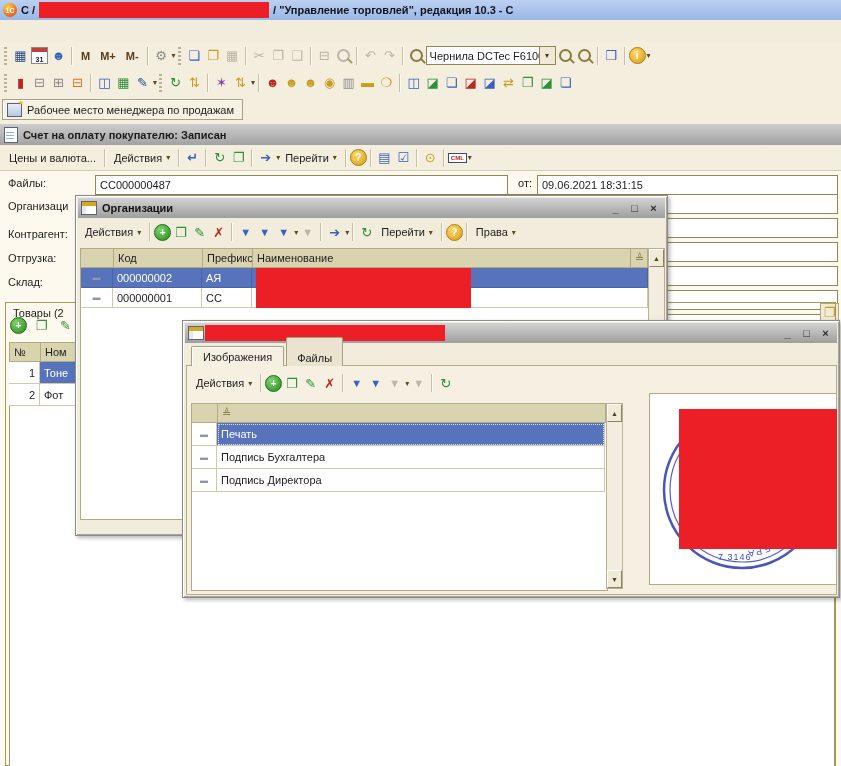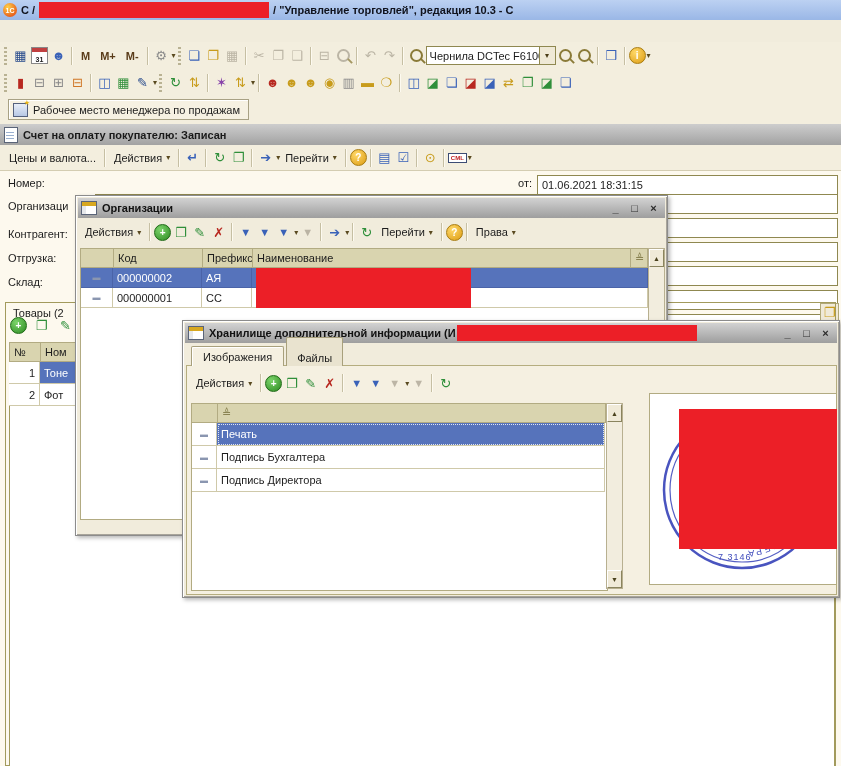--- a/index.html
+++ b/index.html
@@ -30,21 +30,21 @@
   .combo{height:19px;background:#fff;border:1px solid #8f8850;display:flex;align-items:center;box-sizing:border-box;}
   .combo .val{padding:0 3px;white-space:nowrap;overflow:hidden;}
   .combo .cbtn{width:15px;height:17px;background:#efe9d6;border-left:1px solid #8f8850;display:flex;align-items:center;justify-content:center;font-size:8px;color:#4a3c16;}
   .cml{font-size:6px;font-weight:bold;color:#c02020;border:1px solid #3c4c74;background:#fff;padding:1px 2px;line-height:1;}
   .cal{width:15px;height:15px;background:#fff;border:1px solid #888;box-shadow:inset 0 4px 0 #c04040;font-size:7px;font-weight:bold;display:inline-flex;align-items:flex-end;justify-content:center;color:#222;}
   
   .c-red{color:#b82820}.c-gray{color:#8a8a8a}.c-orange{color:#d07828}.c-blue{color:#3a62b8}
   .c-green{color:#2f8f3a}.c-gold{color:#c89c1c}.c-purple{color:#8844aa}.c-navy{color:#274a8c}
   
   .svc{left:0;top:96px;width:841px;height:28px;background:#f3eede;border-bottom:1px solid #d8d2ba;}
-  .svctab{position:absolute;left:8px;top:3px;height:21px;display:flex;align-items:center;gap:5px;padding:0 8px 0 4px;background:#f6f1e2;border:1px solid #a8a184;box-shadow:inset 1px 1px 0 #fff;box-sizing:border-box;}
+  .svctab{position:absolute;left:2px;top:3px;height:21px;display:flex;align-items:center;gap:5px;padding:0 8px 0 4px;background:#f6f1e2;border:1px solid #a8a184;box-shadow:inset 1px 1px 0 #fff;box-sizing:border-box;}
   .deski{width:13px;height:12px;background:linear-gradient(#e8eef8,#b8c8e4);border:1px solid #55617d;position:relative;}
   .deski::after{content:"★";position:absolute;font-size:7px;color:#e8b414;right:-3px;top:-5px;}
   
   .doctitle{left:0;top:124px;width:841px;height:21px;background:linear-gradient(#cdcdcd,#a2a2a2);display:flex;align-items:center;gap:5px;padding-left:4px;box-sizing:border-box;font-weight:bold;color:#1a1a1a;}
   .doci{width:12px;height:14px;background:#fff;border:1px solid #5a6478;box-shadow:inset 0 -2px 0 #fff;background-image:repeating-linear-gradient(#fff 0 2px,#9ab0d0 2px 3px);background-size:8px 12px;background-repeat:no-repeat;background-position:1px 2px;}
   .doctb{left:0;top:145px;width:841px;height:26px;background:#f3eede;border-bottom:1px solid #d4cdb2;display:flex;align-items:center;padding-left:4px;box-sizing:border-box;}
   .tbtn{display:inline-flex;align-items:center;gap:3px;padding:1px 5px;color:#1c1c1c;}
   
   .form{left:0;top:171px;width:841px;height:595px;background:#fdf9ee;}
   .lbl{color:#1c1c1c;white-space:nowrap;}
@@ -211,23 +211,24 @@
     <span class="ti c-blue">▤</span>
     <span class="ti c-blue">☑</span>
     <span class="sep"></span>
     <span class="ti c-gold">⊙</span>
     <span class="sep"></span>
     <span class="cml">CML</span>
     <span class="dd">▾</span>
   </div>
 
   <div class="r form">
-    <span class="r lbl" style="left:8px;top:6px;">Номер:</span>
+    <span class="r lbl" style="left:8px;top:6px;">Файлы:</span>
+    <div class="r inp" style="left:95px;top:4px;width:413px;height:20px;">СС000000487</div>
     <span class="r lbl" style="left:518px;top:6px;">от:</span>
-    <div class="r inp" style="left:537px;top:4px;width:301px;height:20px;">01.06.2021 18:31:15</div>
+    <div class="r inp" style="left:537px;top:4px;width:301px;height:20px;">09.06.2021 18:31:15</div>
 
     <div class="r inp" style="left:95px;top:23px;width:743px;height:20px;"></div>
     <div class="r inp" style="left:95px;top:47px;width:743px;height:20px;"></div>
     <div class="r inp" style="left:95px;top:71px;width:743px;height:20px;"></div>
     <div class="r inp" style="left:95px;top:95px;width:743px;height:20px;"></div>
     <div class="r inp" style="left:95px;top:119px;width:743px;height:20px;"></div>
     <div class="r inp" style="left:95px;top:143px;width:743px;height:20px;"></div>
 
     <span class="r lbl" style="left:8px;top:29px;">Организаци</span>
     <span class="r lbl" style="left:8px;top:57px;">Контрагент:</span>
@@ -331,21 +332,20 @@
     <div class="r scol" style="left:572px;top:52px;width:17px;height:270px;">
       <div class="sbtn">▲</div>
       <div class="sbtn" style="position:absolute;bottom:0;left:0;right:0;">▼</div>
     </div>
     <div class="redact r" style="left:180px;top:72px;width:215px;height:40px;z-index:4;"></div>
   </div>
 
   <div class="r dlg" style="left:182px;top:320px;width:658px;height:278px;z-index:10;">
     <div class="dlgtitle">
       <span class="tbli"></span>
-      <span>Хранилище дополнительной информации (И</span>
       <span class="redact" style="width:240px;height:16px;margin-left:-4px;"></span>
       <span class="winbtns">
         <span class="winbtn">_</span>
         <span class="winbtn">□</span>
         <span class="winbtn">×</span>
       </span>
     </div>
     <div class="tabs" style="left:8px;top:24px;height:21px;z-index:3;">
       <span class="tab active">Изображения</span>
       <span class="tab">Файлы</span>

